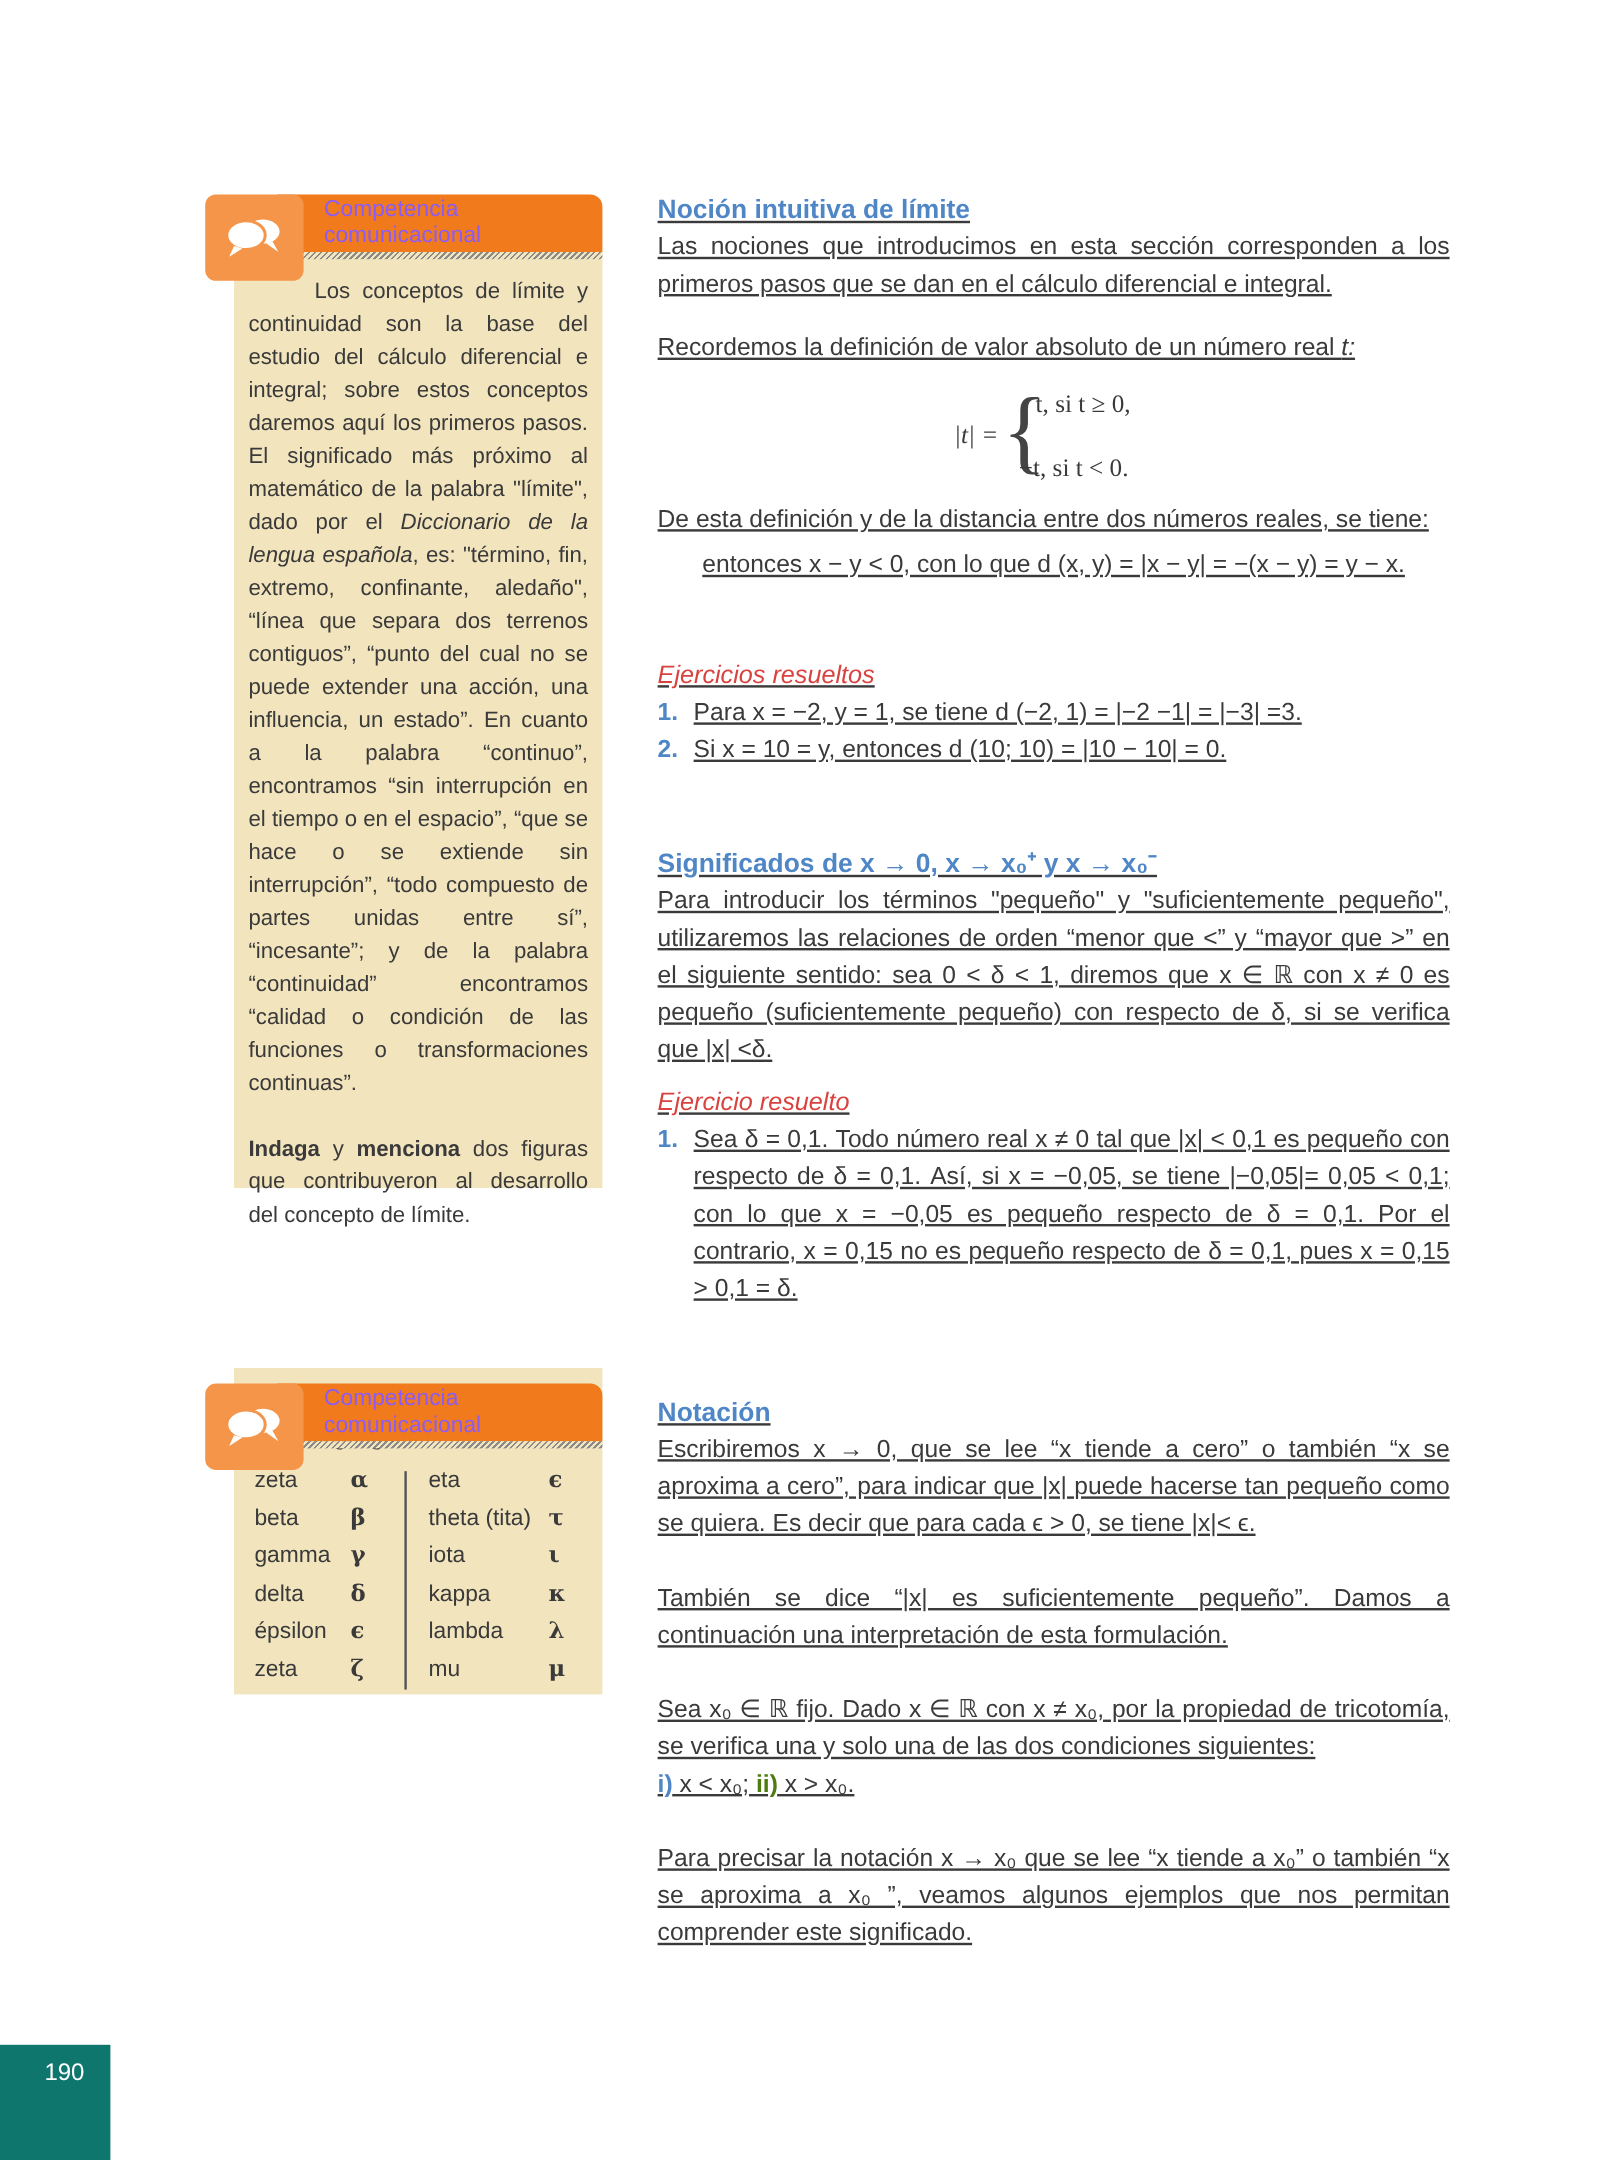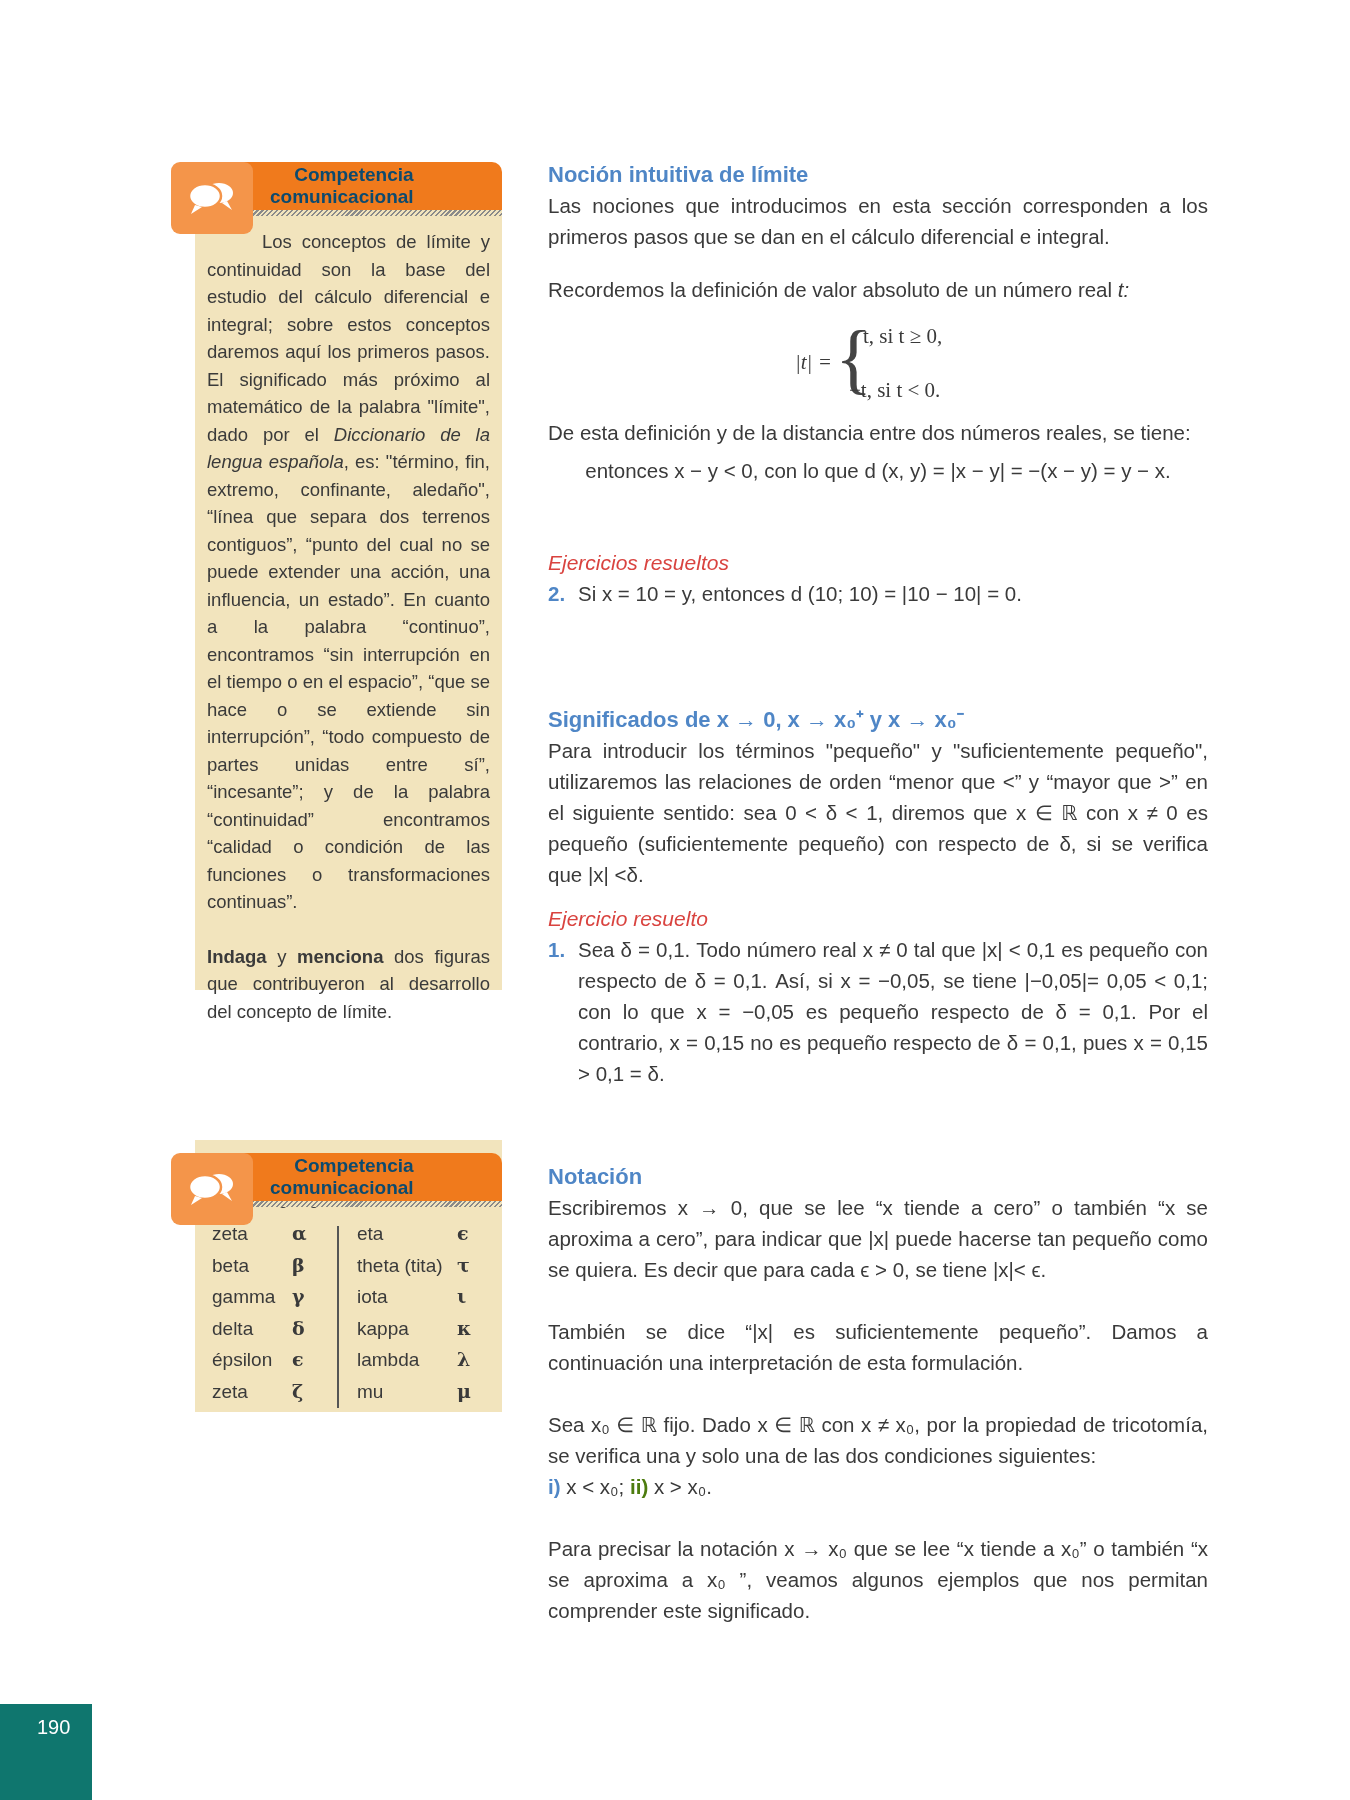--- a/index.html
+++ b/index.html
@@ -14,34 +14,34 @@
   }
   .box-head .bar {
     position: absolute; left: 60px; right: 0; top: 0; height: 48px;
     background: #f07a1c; border-top-right-radius: 10px;
   }
   .box-head .hatch {
     position: absolute; left: 81px; right: 0; top: 48px; height: 6px;
     background: repeating-linear-gradient(135deg, #8a8a8a 0 1.5px, #f2e4bd 1.5px 3.5px);
   }
   .box-head .title {
-    position: absolute; left: 99px; top: 2px; color: #0c4a6e; font-weight: bold;
-    font-size: 19px; line-height: 22px; text-align: right;
+    position: absolute; left: 99px; top: 2px; color: #8b5cf6; font-weight: normal;
+    font-size: 19px; line-height: 22px;
   }
   .box-head .icon-tile {
     position: absolute; left: 0; top: 0; width: 82px; height: 72px;
     background: #f4954a; border-radius: 9px;
     display: flex; align-items: center; justify-content: center;
   }
   .box-text {
     position: absolute; left: 12px; right: 12px; font-size: 18.5px; line-height: 27.5px;
     text-align: justify; color: #3a3a3a;
   }
   .indent { text-indent: 55px; }
-  .right-col { position: absolute; left: 548px; width: 660px; font-size: 20.5px; line-height: 31px; color: #3a3a3a; }
+  .right-col { position: absolute; left: 548px; width: 660px; font-size: 20.5px; line-height: 31px; color: #3a3a3a; text-decoration: underline; }
   .h-blue { color: #4f86c6; font-weight: bold; font-size: 22px; line-height: 30px; }
   .h-red { color: #d9433f; font-style: italic; font-size: 21px; line-height: 30px; }
   .num { color: #4f86c6; font-weight: bold; display: inline-block; width: 30px; }
   .it { font-style: italic; }
   .justify { text-align: justify; }
   .hang { padding-left: 30px; text-indent: -30px; text-align: justify; }
   .formula { position: absolute; left: 795px; top: 322px; width: 200px; height: 90px; font-family: "Liberation Serif", serif; font-size: 21px; }
   .greek-table { position: absolute; left: 14px; top: 0; font-size: 19px; line-height: 31.5px; }
   .greek-table .col { position: absolute; top: 0; }
   .greek-table .row { display: flex; white-space: nowrap; }
@@ -167,20 +167,21 @@
   <span style="position:absolute; left:54px; top:56px; white-space:nowrap;">−t, si t &lt; 0.</span>
 </div>
 
 <div class="right-col" style="top:417px;">
   <div>De esta definición y de la distancia entre dos números reales, se tiene:</div>
   <div style="margin-top:7px;text-align:center;">entonces x − y &lt; 0, con lo que d (x, y) = |x − y| = −(x − y) = y − x.</div>
 </div>
 
 <div class="right-col" style="top:548px;">
   <div class="h-red">Ejercicios resueltos</div>
+  <div><span class="num">1.</span><span>Para x = −2, y = 1, se tiene d (−2, 1) = |−2 −1| = |−3| =3.</span></div>
   <div><span class="num">2.</span><span>Si x = 10 = y, entonces d (10; 10) = |10 − 10| = 0.</span></div>
 </div>
 
 <div class="right-col" style="top:705px;">
   <div class="h-blue">Significados de x → 0, x → x₀⁺ y  x → x₀⁻</div>
   <p class="justify" style="margin:0;">Para introducir los términos "pequeño" y "suficientemente pequeño", utilizaremos las relaciones de orden “menor que &lt;” y “mayor que &gt;” en el siguiente sentido: sea 0 &lt; δ &lt; 1, diremos que x ∈ ℝ con x ≠ 0 es pequeño (suficientemente pequeño) con respecto de δ, si se verifica que |x| &lt;δ.</p>
   <div class="h-red" style="margin-top:14px;">Ejercicio resuelto</div>
   <div class="hang"><span class="num" style="text-indent:0;">1.</span><span>Sea δ = 0,1. Todo número real x ≠ 0 tal que |x| &lt; 0,1 es pequeño con respecto de δ = 0,1. Así, si x = −0,05, se tiene |−0,05|= 0,05 &lt; 0,1; con lo que x = −0,05 es pequeño respecto de δ = 0,1. Por el contrario, x = 0,15 no es pequeño respecto de δ = 0,1, pues x = 0,15 &gt; 0,1 = δ.</span></div>
 </div>
 

